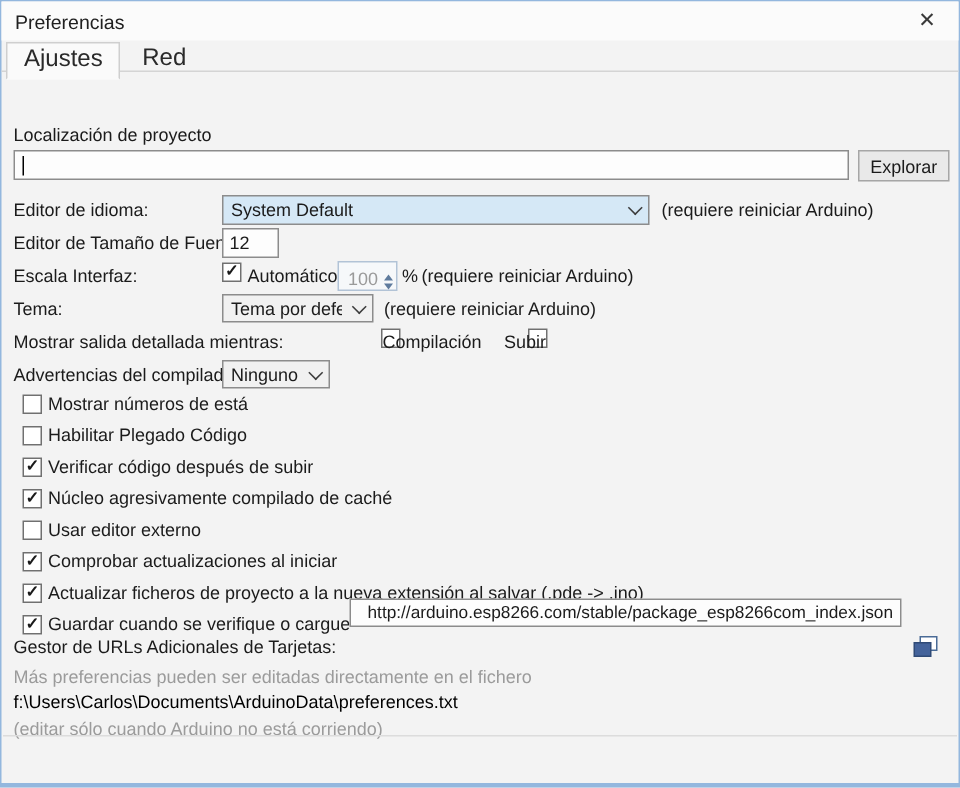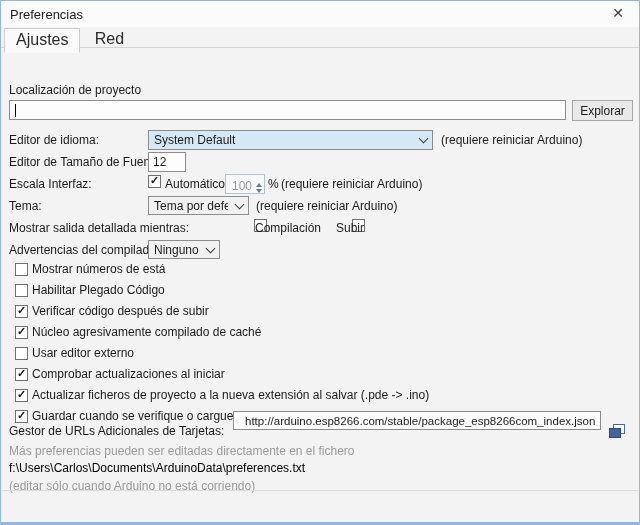--- a/index.html
+++ b/index.html
@@ -165,21 +165,21 @@
 
     <div class="cbrow">
       <span class="cb checked"></span>
       <span class="lbl">Guardar cuando se verifique o cargue</span>
     </div>
   </div>
   
 
   
   <div class="abs lbl" style="left:8px;top:392px;">Gestor de URLs Adicionales de Tarjetas:</div>
-  <div class="abs tfield" style="left:232px;top:379px;width:368px;height:19px;font-size:11.5px;padding-left:11px;">
+  <div class="abs tfield" style="left:232px;top:367px;width:368px;height:19px;font-size:11.5px;padding-left:11px;">
     <span>http://arduino.esp8266.com/stable/package_esp8266com_index.json</span>
   </div>
   <div class="abs iconbtn" style="left:605px;top:388px;width:22px;height:21px;">
     <svg width="18" height="16" viewBox="0 0 18 16">
       <rect x="5.5" y="1.5" width="11" height="9" fill="#ffffff" stroke="#4a6b96"></rect>
       <rect x="1.5" y="5.5" width="11" height="9" fill="#44639b" stroke="#2f4a77"></rect>
     </svg>
   </div>
 
   

